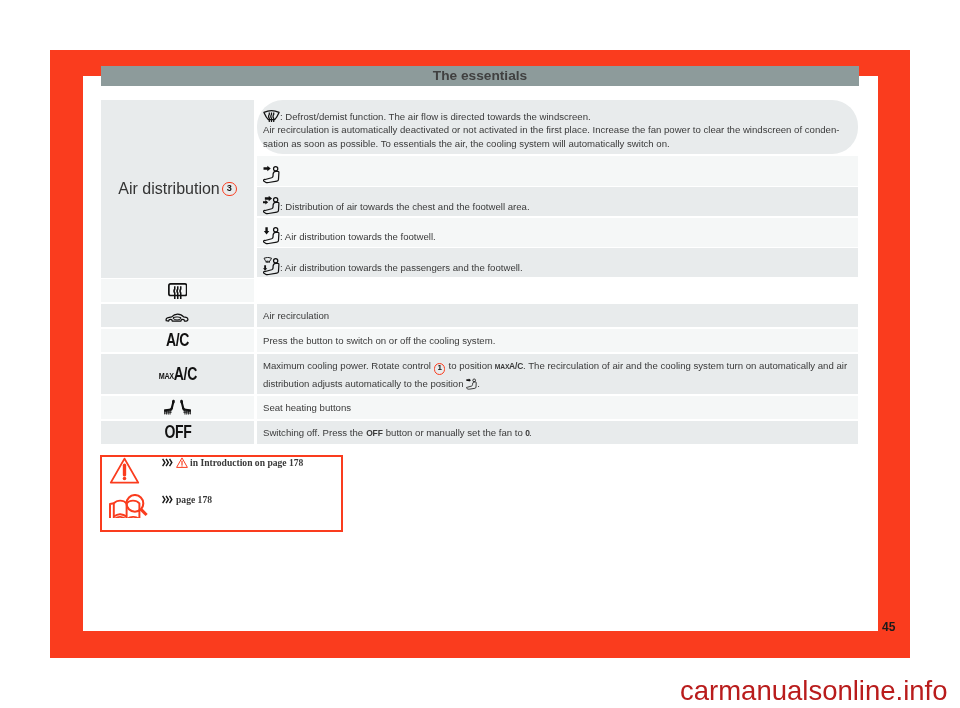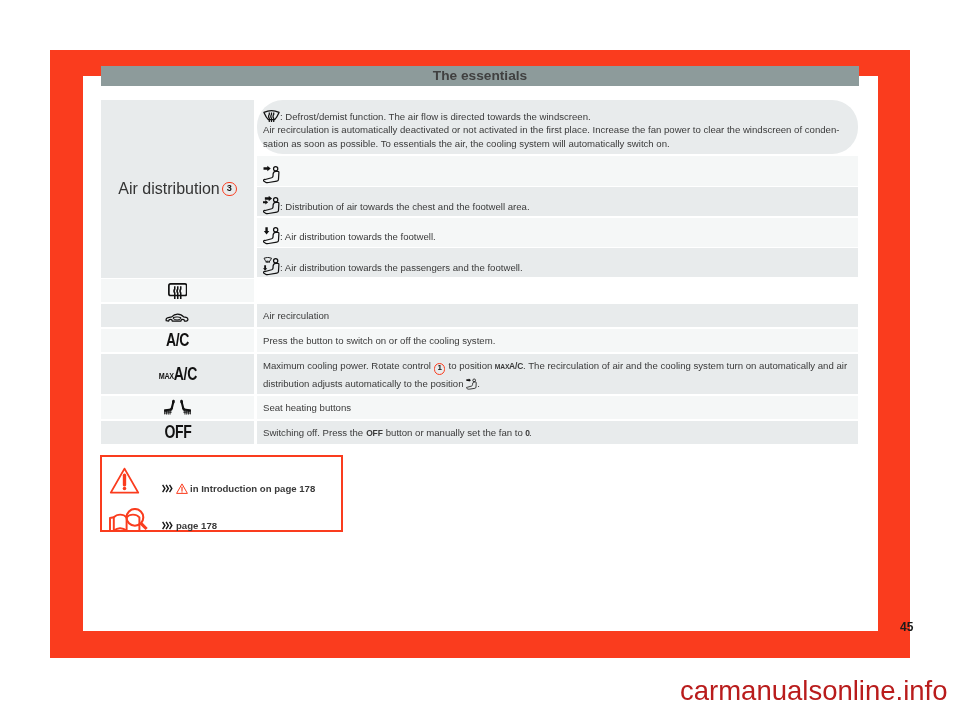--- a/index.html
+++ b/index.html
@@ -2,21 +2,21 @@
 <html><head>
 <meta charset="utf-8">
 <style>
   html,body{margin:0;padding:0;}
   body{width:960px;height:708px;background:#ffffff;
        font-family:"Liberation Sans",sans-serif;overflow:hidden;position:relative;}
   #redframe{position:absolute;left:50px;top:50px;width:860px;height:608px;background:#fa3c1e;}
   #page{position:absolute;left:83px;top:76px;width:795px;height:555px;background:#ffffff;}
   #titlebar{position:absolute;left:101px;top:66px;width:758px;height:20px;background:#8d9b9b;}
   #titlebar span{color:#404040;font-size:13.7px;font-weight:bold;line-height:20px;display:block;text-align:center;}
-  #pagenum{position:absolute;left:900px;top:620px;font-size:12px;font-weight:bold;color:#1b1b1b;}
+  #pagenum{position:absolute;left:882px;top:620px;font-size:12px;font-weight:bold;color:#1b1b1b;}
   #watermark{position:absolute;left:680px;top:675px;font-size:27.5px;color:#b91c1c;text-align:right;}
 
   
   #tbl{position:absolute;left:101px;top:100px;width:757px;}
   .trow{display:flex;width:757px;}
   .c1{width:153px;flex:0 0 153px;display:flex;align-items:center;justify-content:center;}
   .gapcol{width:3px;flex:0 0 3px;background:#fff;}
   .c2{flex:1;display:flex;align-items:center;}
   .g{background:#e8ebec;}
   .l{background:#f5f7f7;}
@@ -29,21 +29,21 @@
   svg.ic{display:inline-block;vertical-align:baseline;position:relative;}
 
   
   .marker{display:inline-block;width:12.4px;height:12.4px;border:1.5px solid #fa3c1e;border-radius:50%;
           font-size:9.2px;line-height:11.6px;text-align:center;color:#141414;font-weight:bold;vertical-align:-1.8px;margin-left:2.5px;}
   .markerblk{display:inline-block;width:9.3px;height:9.3px;border:1.35px solid #fa3c1e;border-radius:50%;
           font-size:8px;line-height:8.2px;text-align:center;color:#141414;font-weight:bold;vertical-align:-1.1px;margin:0 0.5px;}
 
   
   #notice{position:absolute;left:100px;top:455px;width:238.5px;height:73px;border:2.1px solid #fa3c1e;background:#fff;}
-  .nrow{display:flex;align-items:flex-end;height:37px;}
+  .nrow{display:flex;align-items:flex-start;height:37px;font-family:Liberation Serif, serif;}
   .nico{width:47px;flex:0 0 47px;display:flex;align-items:center;justify-content:flex-start;padding-left:7px;box-sizing:border-box;}
   .ntxt{font-size:9.6px;font-weight:bold;color:#3a3a3a;display:flex;align-items:center;margin-left:13px;}
 </style>
 </head>
 <body>
 
 <div id="redframe"></div>
 <div id="page"></div>
 <div id="titlebar">
     <span>The essentials</span>

